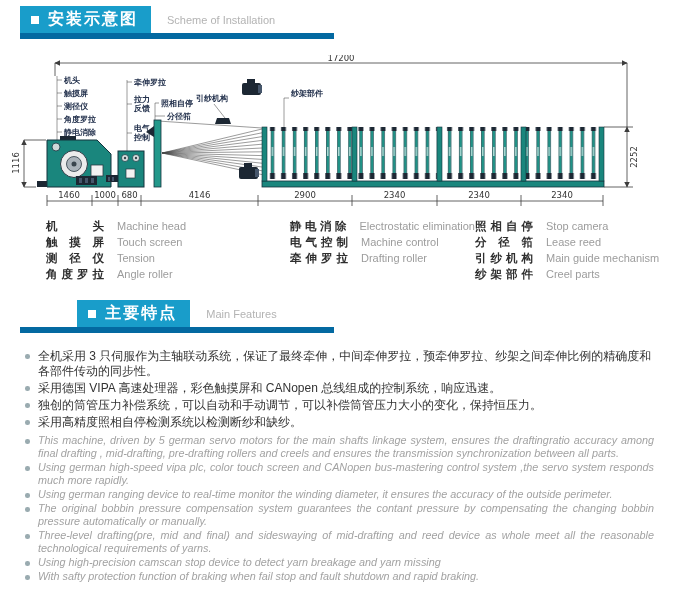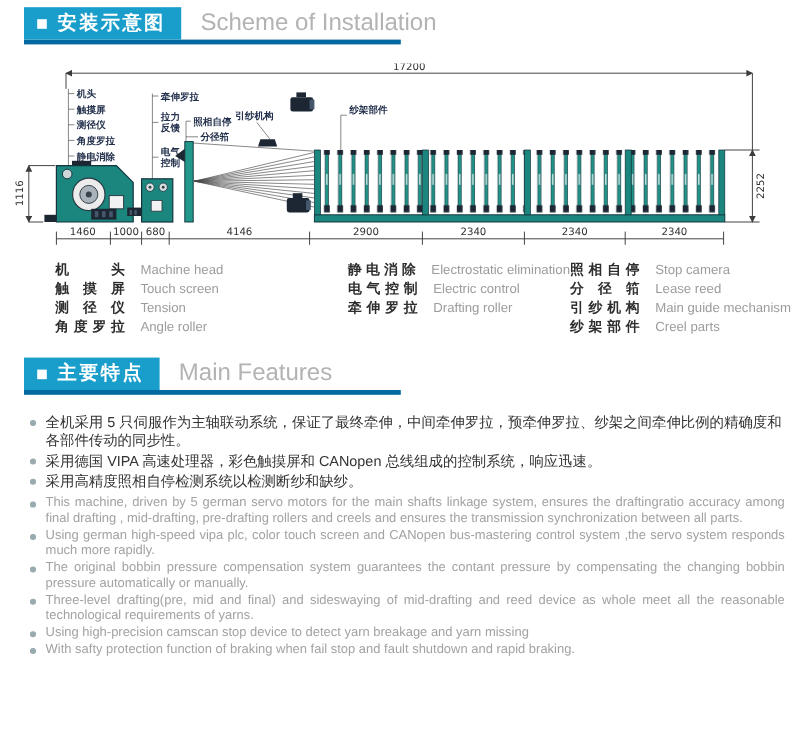--- a/index.html
+++ b/index.html
@@ -2,46 +2,46 @@
 <html><head>
 <meta charset="utf-8">
 <style>
   html,body{margin:0;padding:0;}
   body{
     width:674px;height:611px;background:#ffffff;overflow:hidden;
     font-family:"Liberation Sans","DejaVu Sans",sans-serif;
     -webkit-font-smoothing:antialiased;
   }
   
-  .sec-header{margin:6px 0 16px 20px;width:314px;border-bottom:4px solid #0369a1;display:flex;align-items:stretch;}
+  .sec-header{margin:6px 0 16px 20px;width:314px;border-bottom:6px solid #0369a1;display:flex;align-items:stretch;}
   .sec-box{background:#199dca;color:#fff;font-weight:bold;font-size:16px;display:flex;align-items:center;gap:9px;padding:3px 13px 3px 11px;letter-spacing:2px;white-space:nowrap;}
   .sq{width:8px;height:8px;background:#fff;flex:0 0 auto;}
-  .sec-en{color:#b3b3b3;font-size:20px;margin-left:16px;align-self:center;white-space:nowrap;}
-  .hdr2{margin-top:17px;}
+  .sec-en{color:#b3b3b3;font-size:11px;margin-left:16px;align-self:center;white-space:nowrap;}
+  .hdr2{margin-top:17px;justify-content:center;}
   
   svg.diagram{display:block;margin-top:2px;}
   .dimtxt{fill:#333;font-size:8.5px;font-family:"DejaVu Sans",sans-serif;}
   .cotxt{fill:#22304c;font-size:8px;font-weight:600;font-family:"DejaVu Sans",sans-serif;}
   .dln{stroke:#3c3c3c;stroke-width:0.8;fill:none;}
   .thin{stroke:#4a4a4a;stroke-width:0.55;fill:none;}
   
   .parts{display:flex;padding-left:46px;margin-top:6px;}
   .pcol1{width:244px;}
   .pcol2{width:185px;}
   .pcol3{flex:1;}
   .prow{display:flex;align-items:baseline;height:16px;}
   .pzh{display:inline-block;width:58px;text-align:justify;text-align-last:justify;font-weight:bold;color:#2e2e2e;font-size:11.5px;}
   .pen{margin-left:13px;font-size:11px;color:#9c9c9c;white-space:nowrap;text-align:center;}
   
   .feat{list-style:none;margin:10px 20px 0 22px;padding:0;}
   .feat li{position:relative;padding-left:16px;}
   .feat li::before{content:"";position:absolute;left:3px;top:5px;width:4.5px;height:4.5px;border-radius:50%;background:#9aabb0;}
   .feat-zh li{font-size:12px;color:#333;line-height:15px;margin-bottom:2px;}
   .feat-en{margin-top:4px;}
-  .feat-en li{font-size:10.8px;color:#a2a2a2;line-height:13px;margin-bottom:1px;text-align:justify;}
+  .feat-en li{font-size:10.8px;color:#a2a2a2;line-height:13px;margin-bottom:1px;text-align:justify;font-style:italic;}
 </style>
 </head>
 <body>
 
 <div class="sec-header">
   <div class="sec-box">
     <span class="sq"></span>
     <span>安装示意图</span>
   </div>
   <span class="sec-en">Scheme of Installation</span>
@@ -234,21 +234,21 @@
         <span class="pen">Angle roller</span>
       </div>
   </div>
   <div class="pcol2">
     <div class="prow">
         <span class="pzh">静电消除</span>
         <span class="pen">Electrostatic elimination</span>
       </div>
     <div class="prow">
         <span class="pzh">电气控制</span>
-        <span class="pen">Electric control</span>
+        <span class="pen">Machine control</span>
       </div>
     <div class="prow">
         <span class="pzh">牵伸罗拉</span>
         <span class="pen">Drafting roller</span>
       </div>
   </div>
   <div class="pcol3">
     <div class="prow">
         <span class="pzh">照相自停</span>
         <span class="pen">Stop camera</span>
@@ -270,25 +270,27 @@
 
 <div class="sec-header hdr2">
   <div class="sec-box">
     <span class="sq"></span>
     <span>主要特点</span>
   </div>
   <span class="sec-en">Main Features</span>
 </div>
 
 <ul class="feat feat-zh">
-  <li>全机采用 5 只伺服作为主轴联动系统，保证了最终牵伸，中间牵伸罗拉，预牵伸罗拉、纱架之间牵伸比例的精确度和各部件传动的同步性。</li>
+  <li>全机采用 3 只伺服作为主轴联动系统，保证了最终牵伸，中间牵伸罗拉，预牵伸罗拉、纱架之间牵伸比例的精确度和各部件传动的同步性。</li>
   <li>采用德国 VIPA 高速处理器，彩色触摸屏和 CANopen 总线组成的控制系统，响应迅速。</li>
+  <li>独创的筒管压力补偿系统，可以自动和手动调节，可以补偿筒管压力大小的变化，保持恒压力。</li>
   <li>采用高精度照相自停检测系统以检测断纱和缺纱。</li>
 </ul>
 
 <ul class="feat feat-en">
   <li>This machine, driven by 5 german servo motors for the main shafts linkage system, ensures the draftingratio accuracy among final drafting , mid-drafting, pre-drafting rollers and creels and ensures the transmission synchronization between all parts.</li>
   <li>Using german high-speed vipa plc, color touch screen and CANopen bus-mastering control system ,the servo system responds much more rapidly.</li>
+  <li>Using german ranging device to real-time monitor the winding diameter, it ensures the accuracy of the outside perimeter.</li>
   <li>The original bobbin pressure compensation system guarantees the contant pressure by compensating the changing bobbin pressure automatically or manually.</li>
   <li>Three-level drafting(pre, mid and final) and sideswaying of mid-drafting and reed device as whole meet all the reasonable technological requirements of yarns.</li>
   <li>Using high-precision camscan stop device to detect yarn breakage and yarn missing</li>
   <li>With safty protection function of braking when fail stop and fault shutdown and rapid braking.</li>
 </ul>
 
 </body></html>

